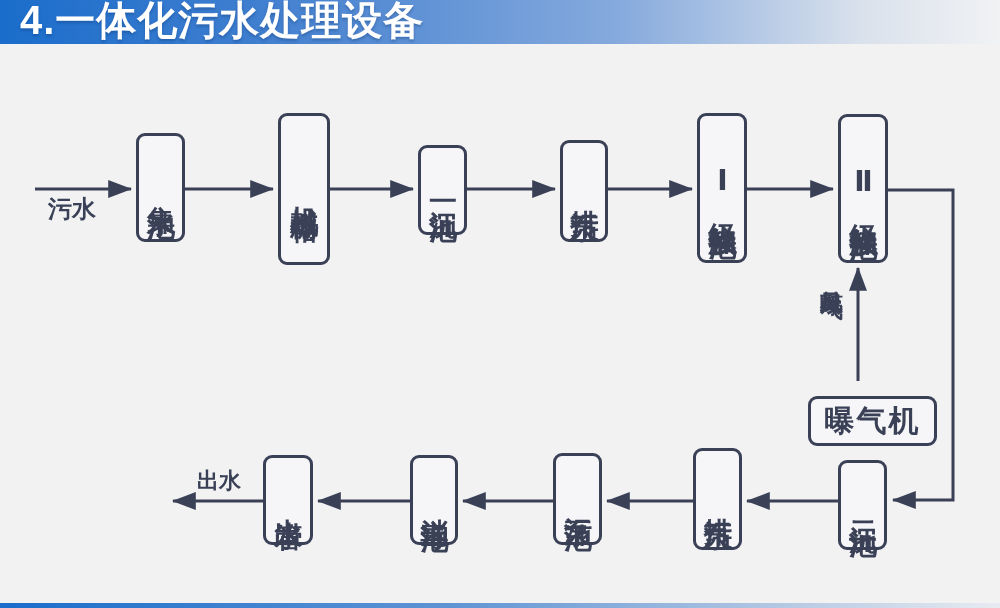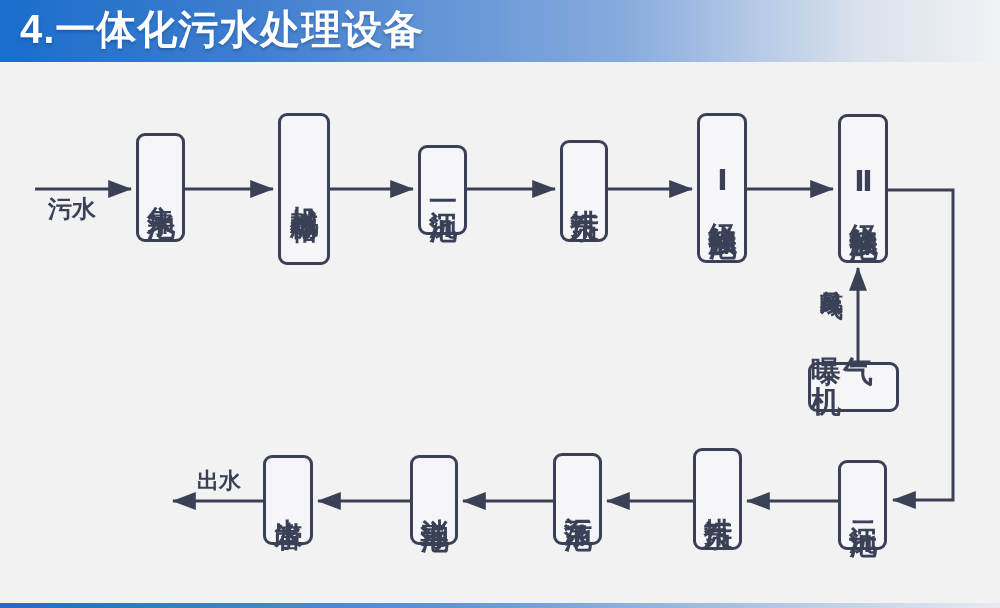--- a/index.html
+++ b/index.html
@@ -11,21 +11,21 @@
     --blue-mid:#86aadd;
     --blue-end:#f1f2f4;
   }
   html,body{margin:0;padding:0;}
   body{font-family:"Liberation Sans","DejaVu Sans",sans-serif;}
   .stage{
     position:relative;width:1000px;height:608px;overflow:hidden;
     background:var(--bg);
   }
   .titlebar{
-    position:absolute;top:0;left:0;width:1000px;height:62px;
+    position:absolute;top:0;left:0;width:1000px;height:44px;
     background:linear-gradient(90deg,var(--blue-start) 0%,#3f7ecf 25%,var(--blue-mid) 62%,#d9e1ec 86%,var(--blue-end) 100%);
   }
   .title-text{
     position:absolute;left:20px;top:50%;transform:translateY(-52%);
     font-size:40px;font-weight:bold;color:var(--title-text);
     letter-spacing:1px;white-space:nowrap;
     text-shadow:0 2px 3px rgba(10,50,110,.35);
   }
   .bottombar{
     position:absolute;left:0;bottom:0;width:1000px;height:5px;
@@ -97,21 +97,21 @@
   <div class="node" style="left:560px;top:140px;width:48px;height:102px;">
     <span class="vtext">排污泵</span>
   </div>
   <div class="node" style="left:697px;top:113px;width:50px;height:150px;">
     <span class="vtext">Ⅰ级接触池</span>
   </div>
   <div class="node" style="left:838px;top:114px;width:50px;height:149px;">
     <span class="vtext">Ⅱ级接触池</span>
   </div>
 
-  <div class="node horizontal" style="left:808px;top:362px;width:91px;height:50px;">
+  <div class="node horizontal" style="left:808px;top:396px;width:129px;height:50px;">
     <span>曝气机</span>
   </div>
   <div class="flow-label vertical" style="left:820px;top:272px;">鼓风曝气</div>
 
   <div class="node" style="left:838px;top:460px;width:49px;height:90px;">
     <span class="vtext">二沉池</span>
   </div>
   <div class="node" style="left:693px;top:448px;width:49px;height:102px;">
     <span class="vtext">排污泵</span>
   </div>

